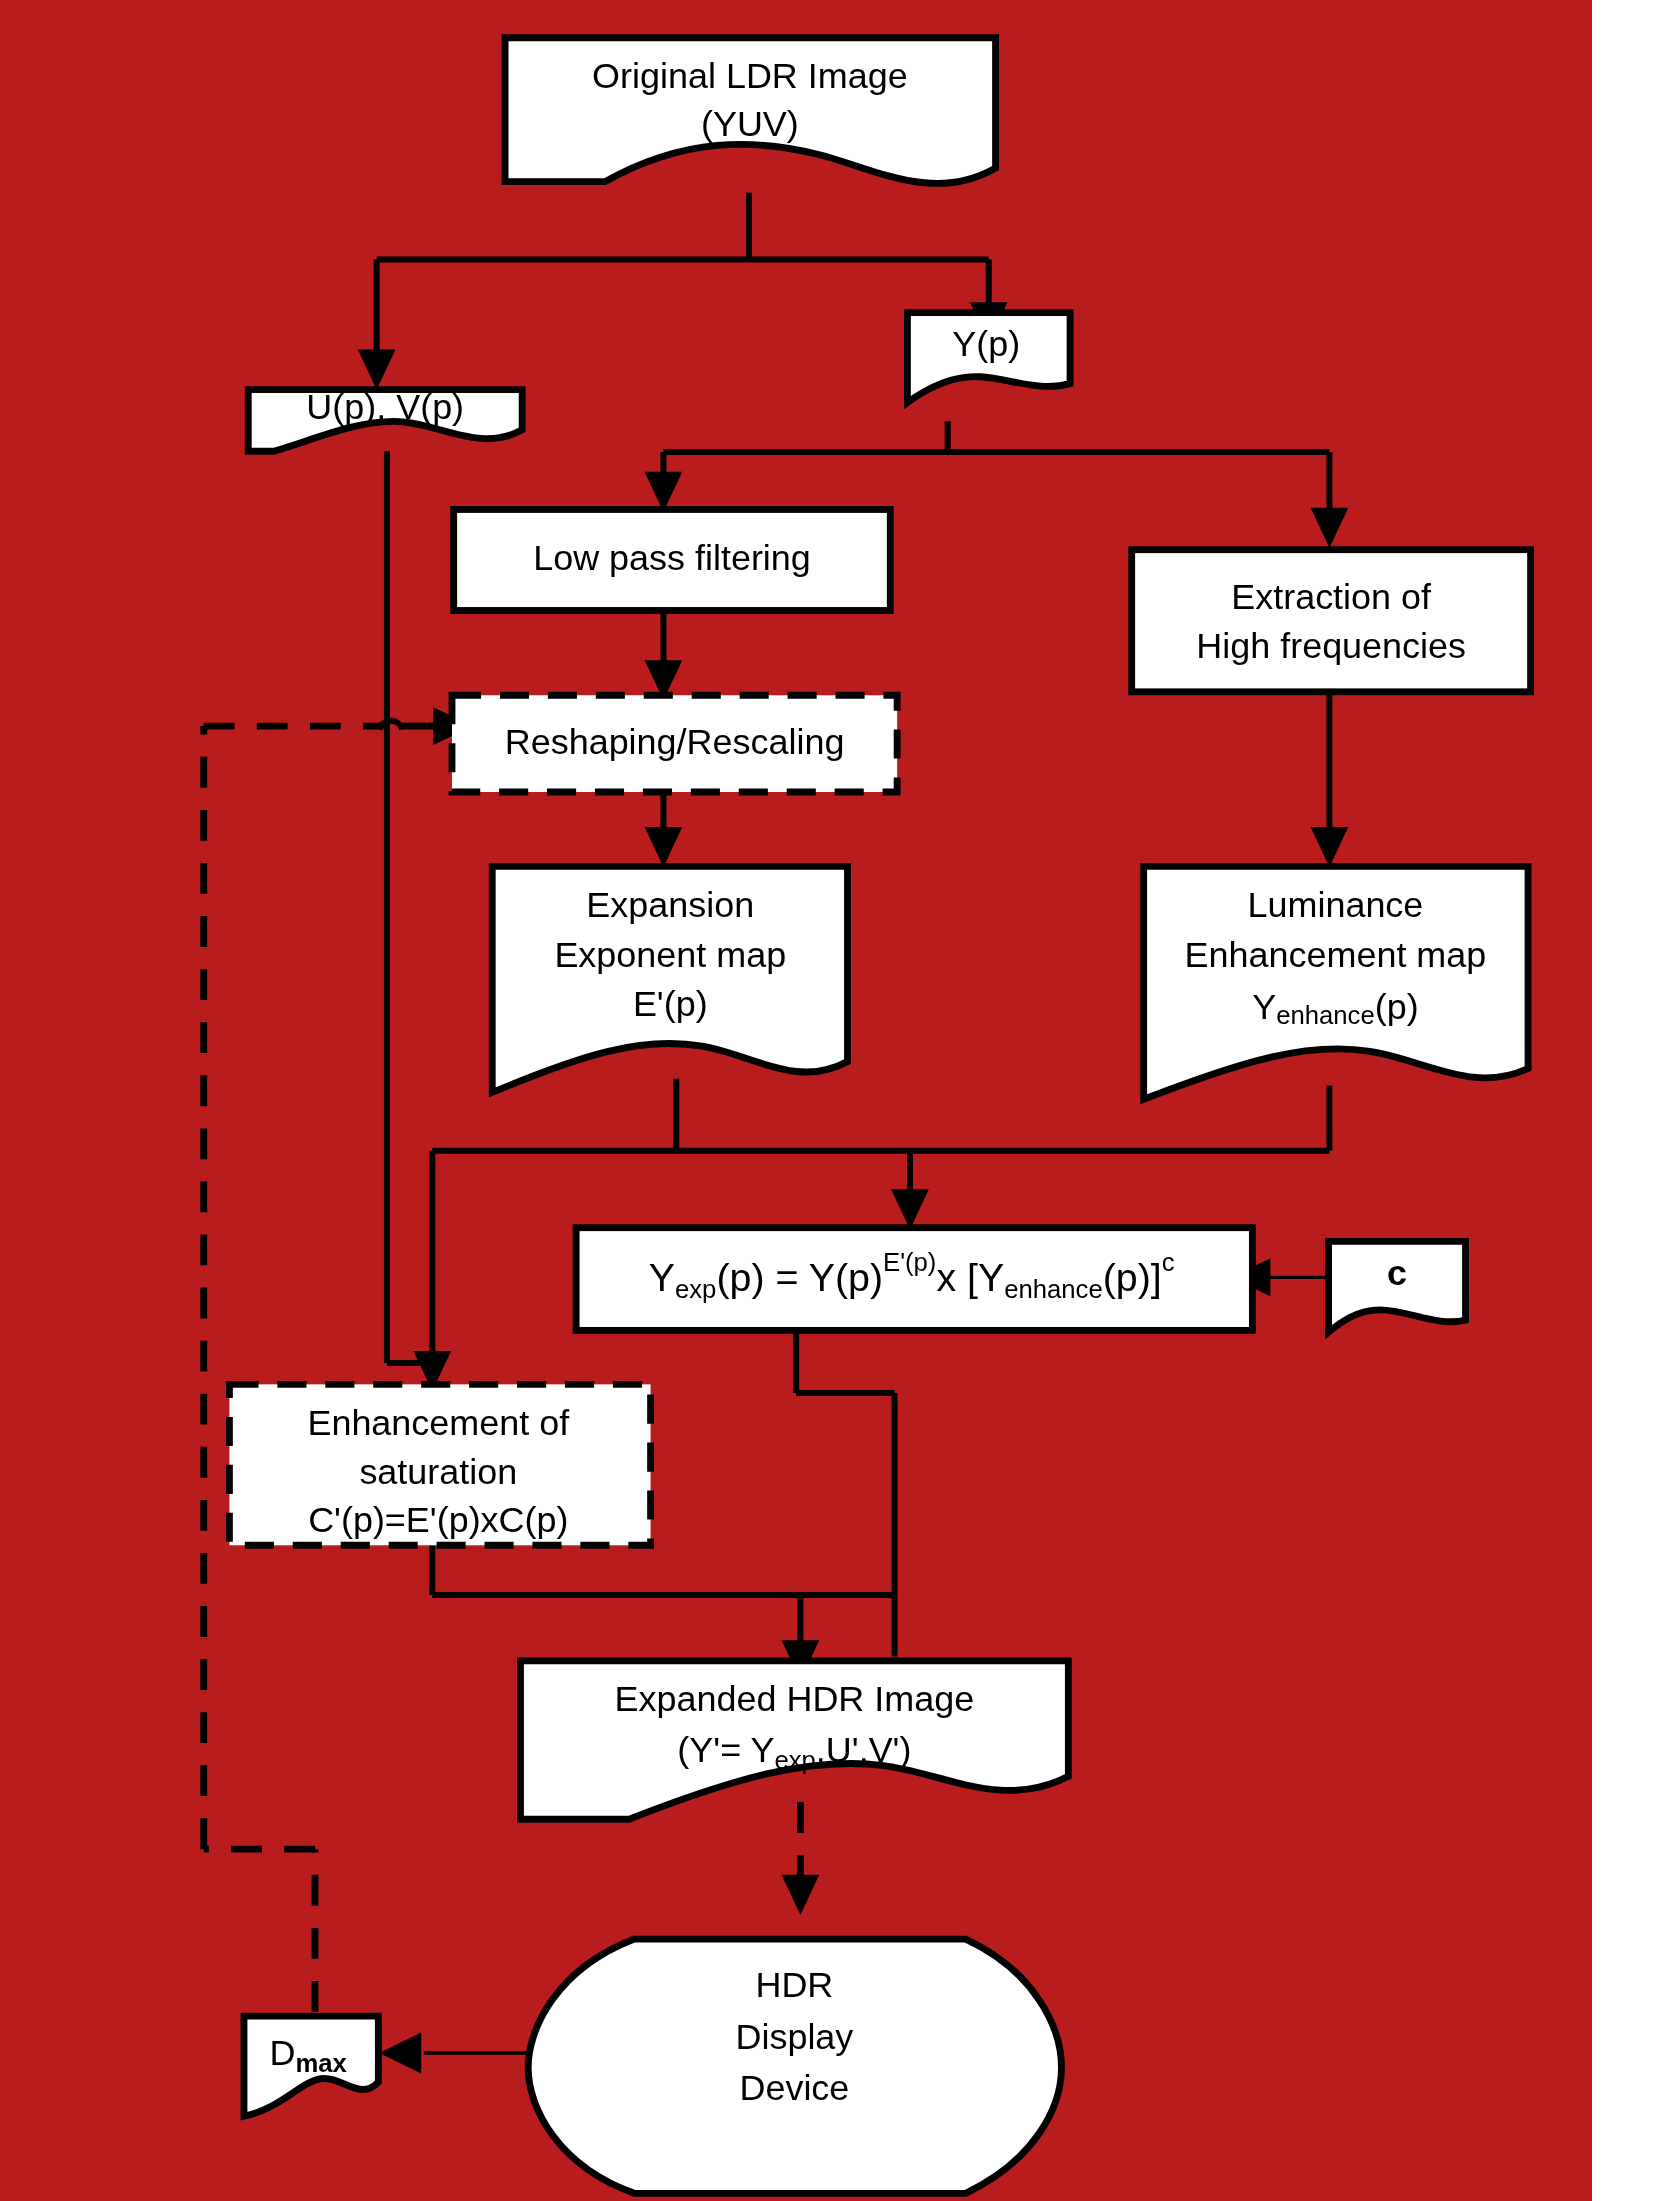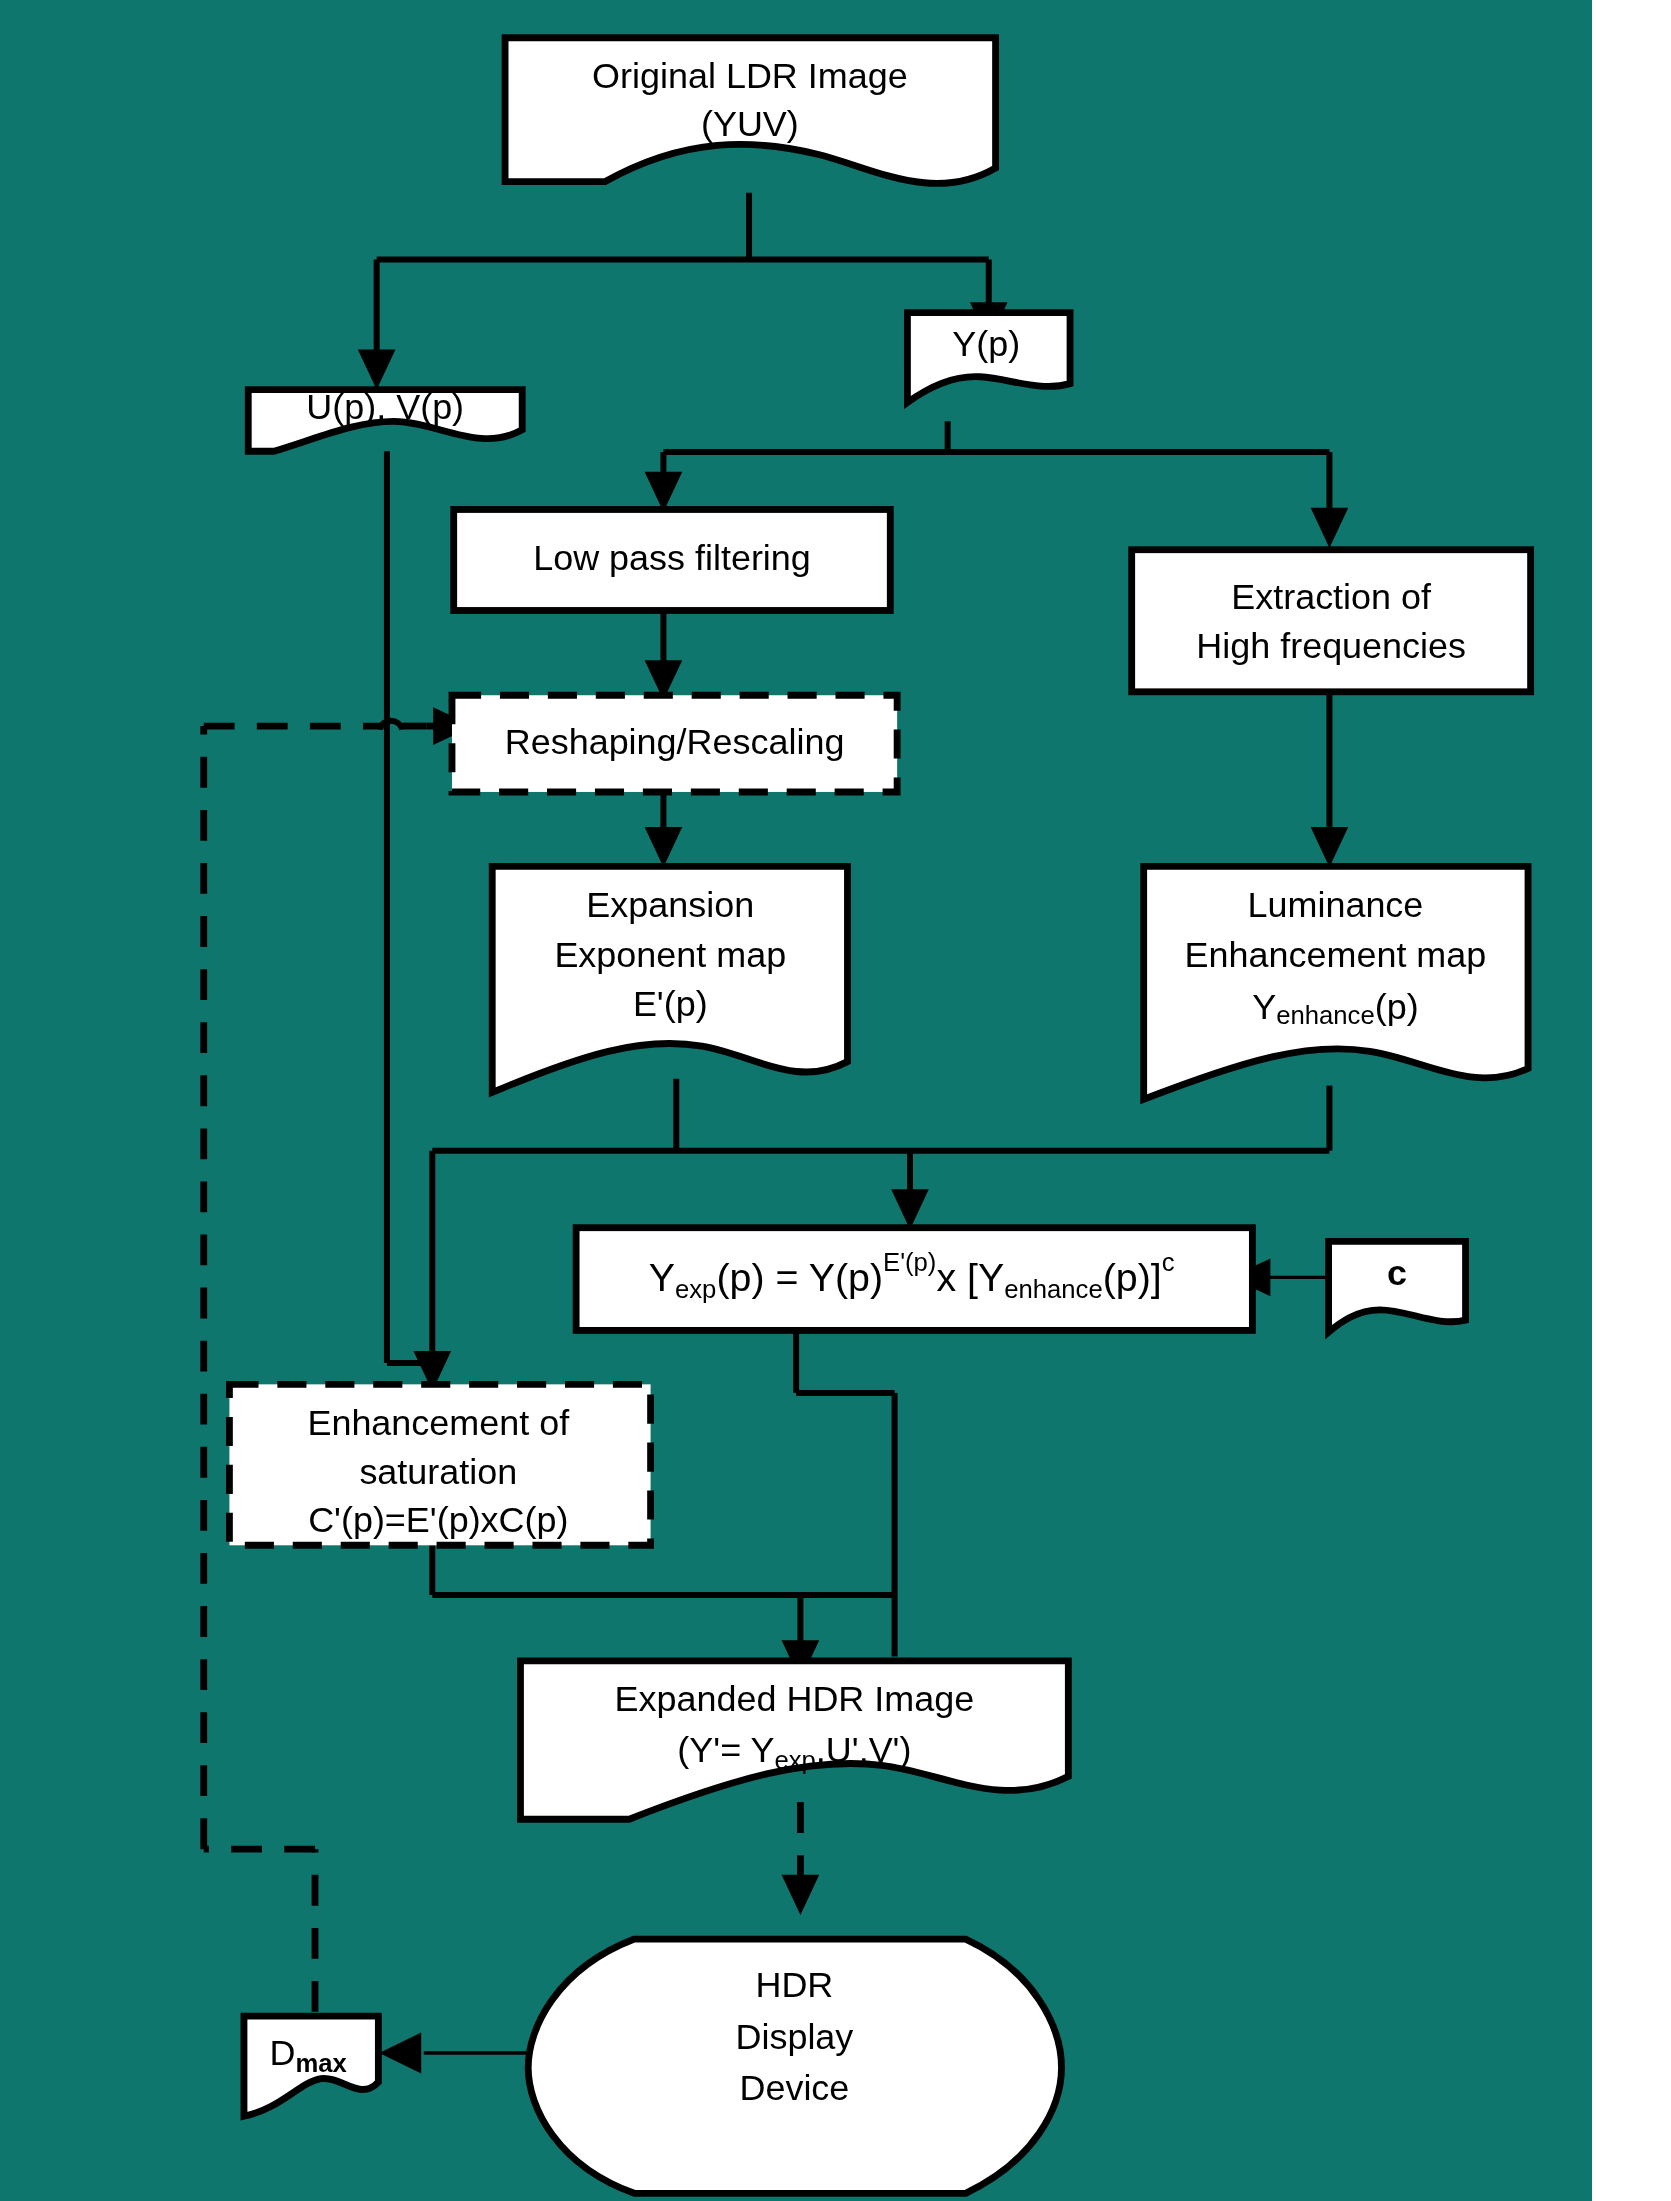--- a/index.html
+++ b/index.html
@@ -7,21 +7,21 @@
     padding: 0;
     background: #ffffff;
   }
   body {
     font-family: "Liberation Sans", sans-serif;
   }
   #diagram-root {
     position: relative;
     width: 1592px;
     height: 2202px;
-    background: #0f766e;
+    background: #b91c1c;
     overflow: hidden;
   }
   svg#flow {
     display: block;
     width: 1671px;
     height: 2202px;
   }
   .shape {
     fill: #ffffff;
     stroke: #000000;

